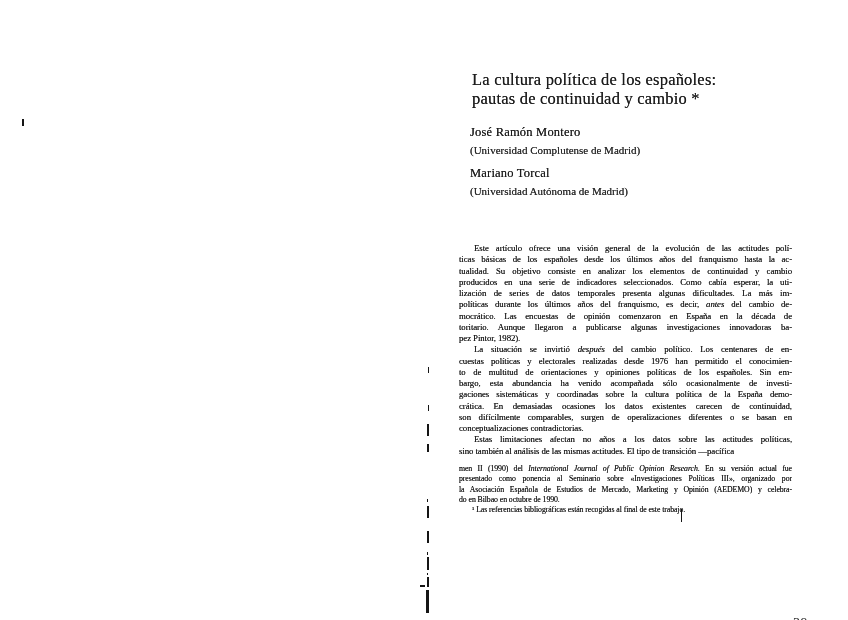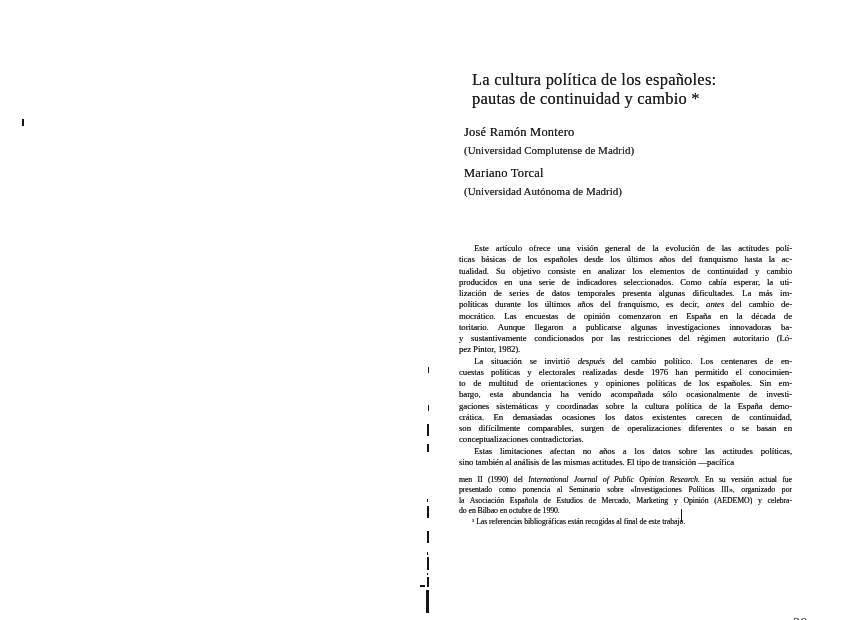--- a/index.html
+++ b/index.html
@@ -21,21 +21,21 @@
     filter: blur(0.18px);
   }
   .title {
     margin: 0 0 0 13px;
     font-size: 16.5px;
     line-height: 18.5px;
     font-weight: normal;
     letter-spacing: 0.2px;
     white-space: pre-line;
   }
-  .author-block { margin-left: 5px; }
+  .author-block { margin-left: 11px; }
   .author-name {
     margin-top: 17px;
     font-size: 12.5px;
     line-height: 14px;
     letter-spacing: 0.2px;
   }
   .author-affiliation {
     margin-top: 6px;
     font-size: 11px;
     line-height: 10px;
@@ -115,21 +115,20 @@
     <div class="body-text">
         <div class="para">
           <div class="tline first">Este artículo ofrece una visión general de la evolución de las actitudes polí-</div>
           <div class="tline">ticas básicas de los españoles desde los últimos años del franquismo hasta la ac-</div>
           <div class="tline">tualidad. Su objetivo consiste en analizar los elementos de continuidad y cambio</div>
           <div class="tline">producidos en una serie de indicadores seleccionados. Como cabía esperar, la uti-</div>
           <div class="tline">lización de series de datos temporales presenta algunas dificultades. La más im-</div>
           <div class="tline">políticas durante los últimos años del franquismo, es decir, <em>antes</em> del cambio de-</div>
           <div class="tline">mocrático. Las encuestas de opinión comenzaron en España en la década de</div>
           <div class="tline">toritario. Aunque llegaron a publicarse algunas investigaciones innovadoras ba-</div>
-          <div class="tline">y sustantivamente condicionados por las restricciones del régimen autoritario (Ló-</div>
           <div class="tline end">pez Pintor, 1982).</div>
         </div>
         <div class="para">
           <div class="tline first">La situación se invirtió <em>después</em> del cambio político. Los centenares de en-</div>
           <div class="tline">cuestas políticas y electorales realizadas desde 1976 han permitido el conocimien-</div>
           <div class="tline">to de multitud de orientaciones y opiniones políticas de los españoles. Sin em-</div>
           <div class="tline">bargo, esta abundancia ha venido acompañada sólo ocasionalmente de investi-</div>
           <div class="tline">gaciones sistemáticas y coordinadas sobre la cultura política de la España demo-</div>
           <div class="tline">crática. En demasiadas ocasiones los datos existentes carecen de continuidad,</div>
           <div class="tline">son difícilmente comparables, surgen de operalizaciones diferentes o se basan en</div>

